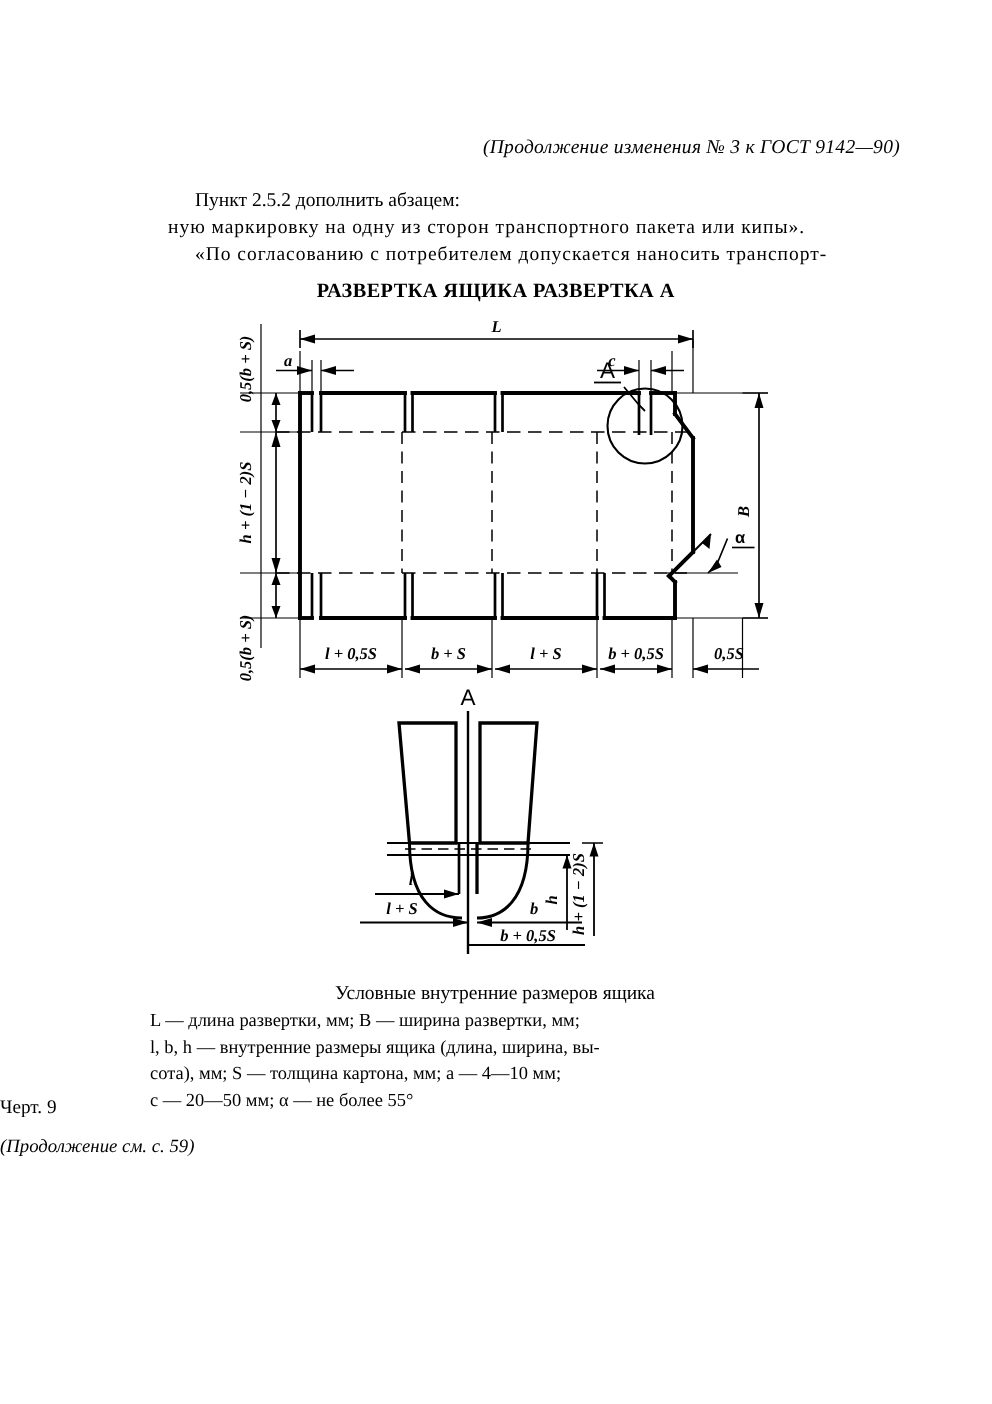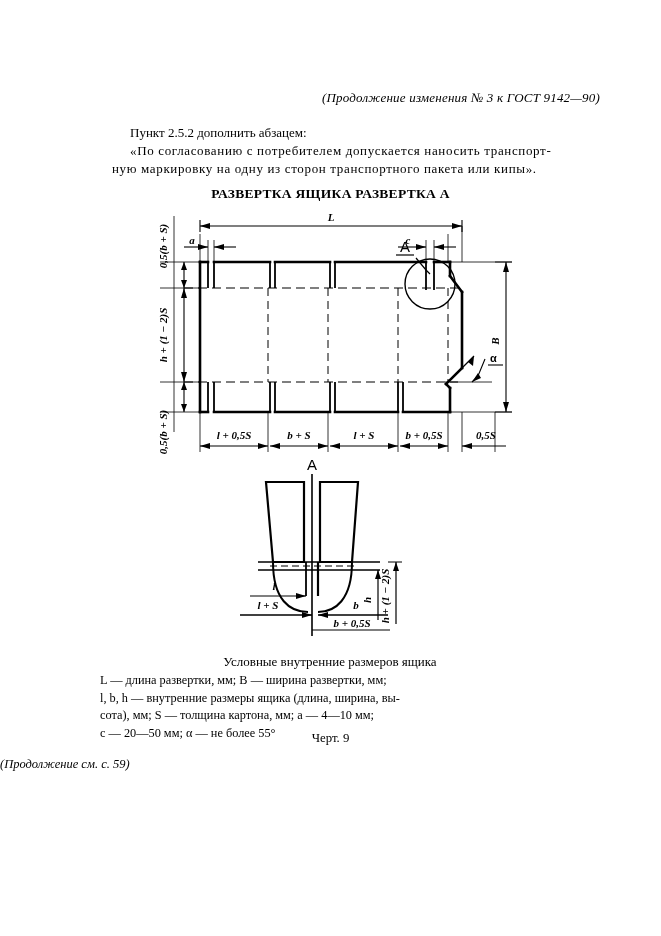--- a/index.html
+++ b/index.html
@@ -86,21 +86,21 @@
     margin-bottom: 1px;
   }
   .legend-line { display: block; white-space: nowrap; }
   .legend-line.c1 { text-align: left; }
 
   .fig-num {
     position: absolute;
     top: 731px;
     left: 0;
     width: 661px;
-    text-align: center;
+    text-align: left;
     font-size: 12.8px;
   }
 
   .footer-note {
     position: absolute;
     top: 757px;
     left: 0;
     width: 566px;
     font-style: italic;
     font-size: 12.5px;
@@ -129,22 +129,22 @@
 </style>
 </head>
 <body>
 
 <div class="page">
 
   <div class="cont-header">(Продолжение изменения № 3 к ГОСТ  9142—90)</div>
 
   <div class="para-block">
     <span class="para-line indent">Пункт 2.5.2 дополнить абзацем:</span>
+    <span class="para-line sp-wide">ную маркировку на одну из сторон транспортного пакета или кипы».</span>
     <span class="para-line indent sp-wide">«По согласованию с потребителем допускается наносить транспорт-</span>
-    <span class="para-line sp-wide">ную маркировку на одну из сторон транспортного пакета или кипы».</span>
   </div>
 
   <div class="fig-title">РАЗВЕРТКА ЯЩИКА РАЗВЕРТКА А</div>
 
   <div class="drawing">
     <svg width="400" height="460" viewBox="0 0 400 460">
 
       <g>
 
         <g stroke="#000" stroke-width="0.8" fill="none">

